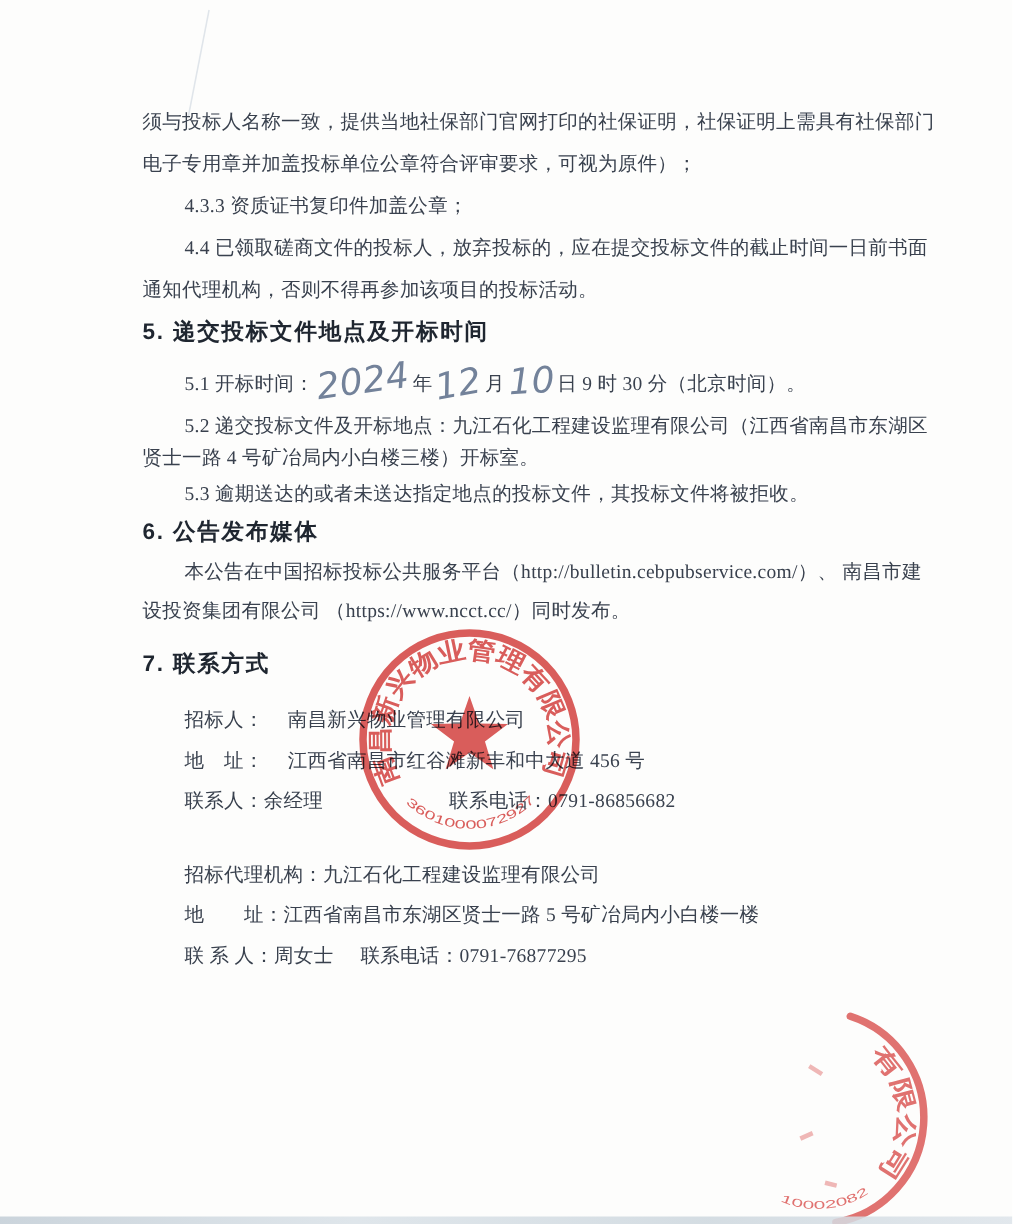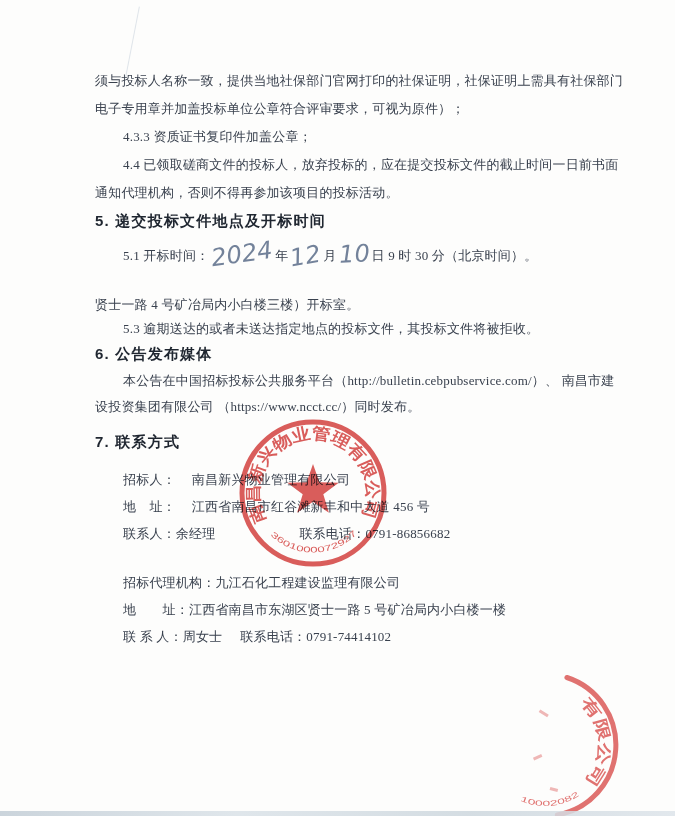--- a/index.html
+++ b/index.html
@@ -80,20 +80,21 @@
   <div class="tline" style="left:95px; top:72px">须与投标人名称一致，提供当地社保部门官网打印的社保证明，社保证明上需具有社保部门</div>
   <div class="tline" style="left:95px; top:100px">电子专用章并加盖投标单位公章符合评审要求，可视为原件）；</div>
   <div class="tline" style="left:123px; top:128px">4.3.3 资质证书复印件加盖公章；</div>
   <div class="tline" style="left:123px; top:156px">4.4 已领取磋商文件的投标人，放弃投标的，应在提交投标文件的截止时间一日前书面</div>
   <div class="tline" style="left:95px; top:184px">通知代理机构，否则不得再参加该项目的投标活动。</div>
 
   <div class="heading" style="left:95px; top:212px">5. 递交投标文件地点及开标时间</div>
   <div class="tline" style="left:123px; top:247px">
     <span>5.1 开标时间：</span><span class="hw hw-year">2024</span><span>年</span><span class="hw hw-month">12</span><span>月</span><span class="hw hw-day">10</span><span>日 9 时 30 分（北京时间）。</span>
   </div>
+  <div class="tline" style="left:123px; top:275px">5.2 递交投标文件及开标地点：九江石化工程建设监理有限公司（江西省南昌市东湖区</div>
   <div class="tline" style="left:95px; top:296px">贤士一路 4 号矿冶局内小白楼三楼）开标室。</div>
   <div class="tline" style="left:123px; top:320px">5.3 逾期送达的或者未送达指定地点的投标文件，其投标文件将被拒收。</div>
 
   <div class="heading" style="left:95px; top:345px">6. 公告发布媒体</div>
   <div class="tline" style="left:123px; top:372px">本公告在中国招标投标公共服务平台（http://bulletin.cebpubservice.com/）、 南昌市建</div>
   <div class="tline" style="left:95px; top:398px">设投资集团有限公司 （https://www.ncct.cc/）同时发布。</div>
 
   <div class="heading" style="left:95px; top:433px">7. 联系方式</div>
   <div class="tline" style="left:123px; top:471px">
     <span>招标人：</span><span class="val-gap">南昌新兴物业管理有限公司</span>
@@ -102,21 +103,21 @@
     <span>地　址：</span><span class="val-gap">江西省南昌市红谷滩新丰和中大道 456 号</span>
   </div>
   <div class="tline" style="left:123px; top:525px">
     <span>联系人：余经理</span><span class="phone-gap">联系电话：0791-86856682</span>
   </div>
   <div class="tline" style="left:123px; top:574px">招标代理机构：九江石化工程建设监理有限公司</div>
   <div class="tline" style="left:123px; top:601px">
     <span>地　　址：</span><span>江西省南昌市东湖区贤士一路 5 号矿冶局内小白楼一楼</span>
   </div>
   <div class="tline" style="left:123px; top:628px">
-    <span>联 系 人：周女士</span><span class="phone-gap2">联系电话：0791-74414102</span>
+    <span>联 系 人：周女士</span><span class="phone-gap2">联系电话：0791-76877295</span>
   </div>
 
   <svg class="stamp stamp-main" width="170" height="170" viewBox="0 0 170 170">
     <defs>
       <path id="seal-name-arc" d="M 38.2 112 A 54 54 0 1 1 131.8 112" fill="none"></path>
       <path id="seal-serial-arc" d="M 39 123.6 A 61 61 0 0 0 131 123.6" fill="none"></path>
     </defs>
     <circle cx="85" cy="85" r="71" fill="none" stroke="#d8504e" stroke-width="5"></circle>
     <polygon points="85,56 91.4,74.3 110.7,74.7 95.3,86.3 100.9,104.8 85,93.8 69.1,104.8 74.7,86.3 59.3,74.7 78.65,74.3" fill="#d8504e"></polygon>
     <text font-family="Liberation Sans, DejaVu Sans, sans-serif" font-weight="bold" font-size="16.5" fill="#d8504e">

